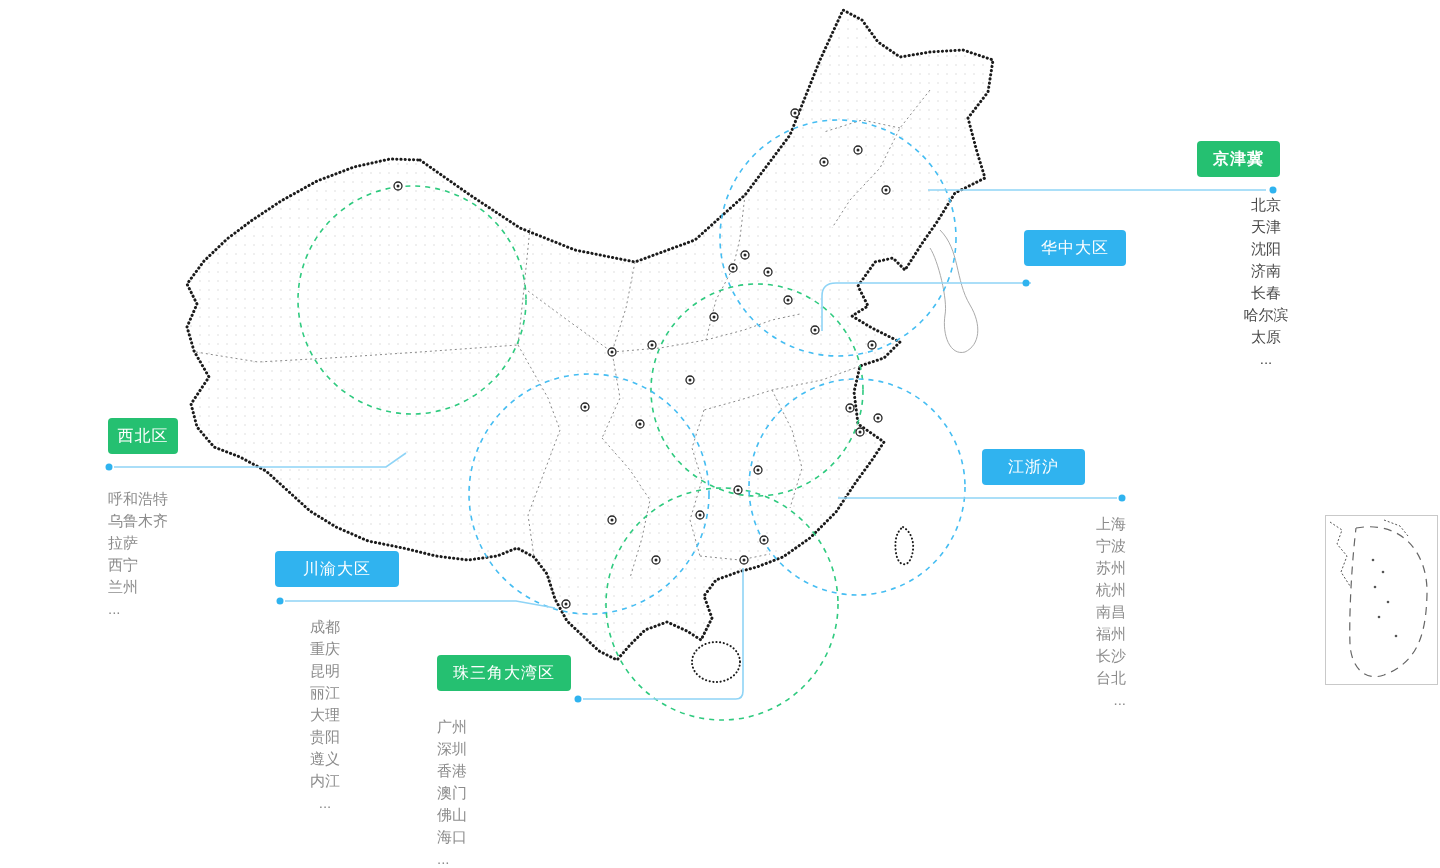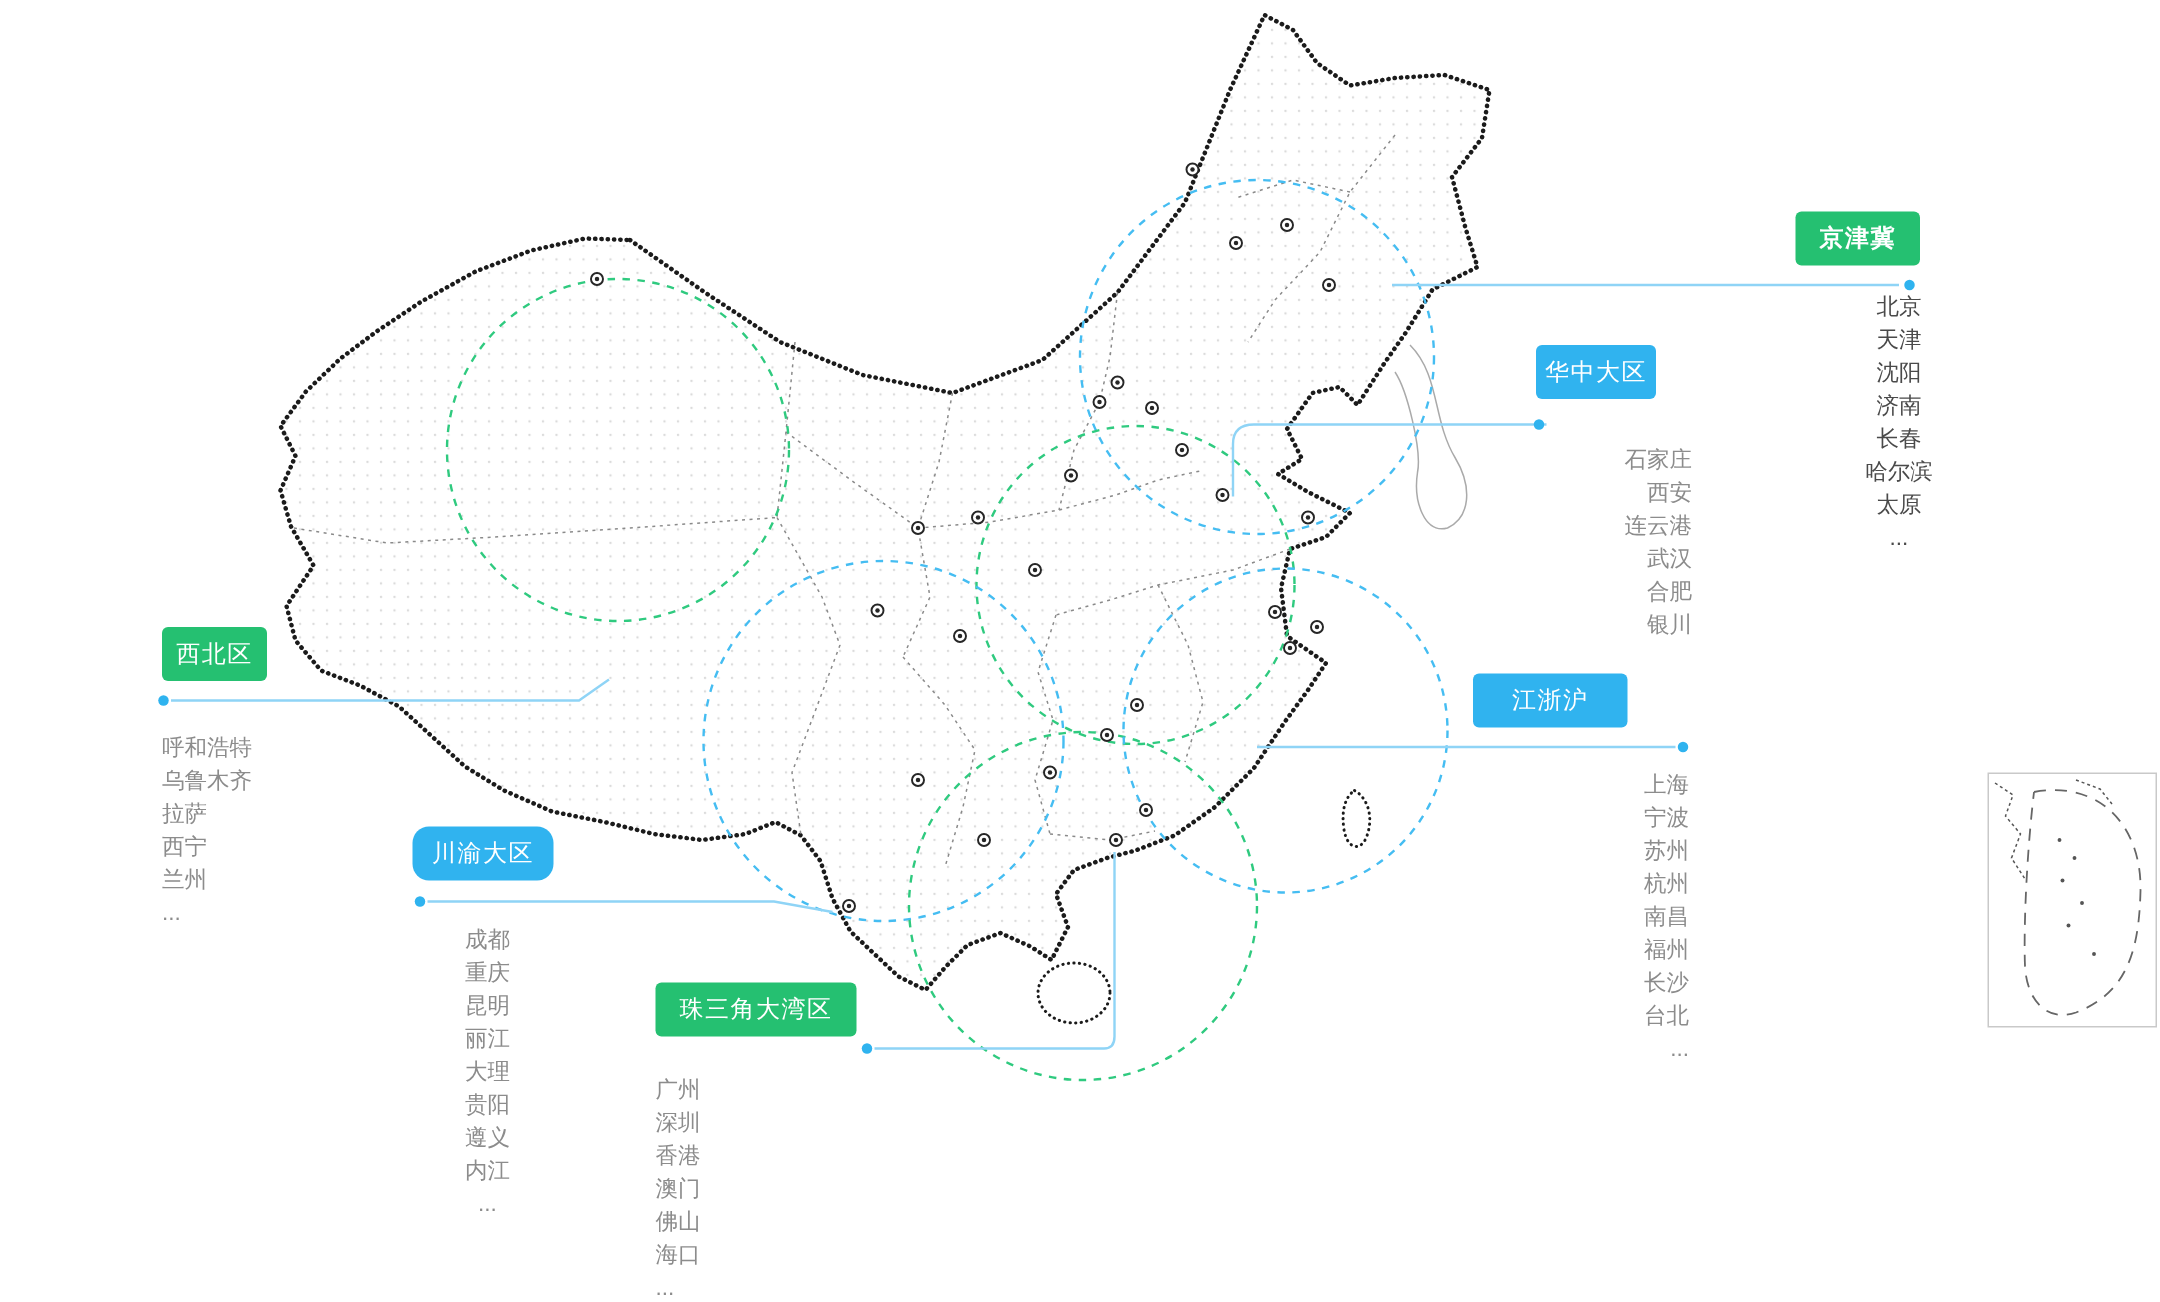--- a/index.html
+++ b/index.html
@@ -28,23 +28,23 @@
   .circ-b{stroke:var(--circle-blue);}
   .conn{fill:none;stroke:var(--connector);stroke-width:1.6;}
   .conn-dot{fill:var(--dot);}
 
   .tag{position:absolute;height:36px;display:flex;align-items:center;justify-content:center;
        color:#fff;font-size:16px;letter-spacing:1px;border-radius:4px;box-sizing:border-box;
        cursor:default;user-select:none;}
   .tag.green{background:var(--region-green);}
   .tag.blue{background:var(--region-blue);}
   .tag-jingjinji{left:1197px;top:141px;width:83px;font-weight:bold;}
-  .tag-huazhong{left:1024px;top:230px;width:80px;}
+  .tag-huazhong{left:1024px;top:230px;width:102px;}
   .tag-xibei{left:108px;top:418px;width:70px;}
-  .tag-chuanyu{left:275px;top:551px;width:94px;border-radius:11px;}
+  .tag-chuanyu{left:275px;top:551px;width:124px;}
   .tag-zhusanjiao{left:437px;top:655px;width:134px;}
   .tag-jiangzhehu{left:982px;top:449px;width:103px;}
 
   .cities{position:absolute;font-size:15px;color:var(--city-text);}
   .cities .city{line-height:22px;white-space:nowrap;}
   .cities.dark{color:var(--city-text-dark);}
   .cities-jingjinji{left:1206px;top:194px;width:120px;text-align:center;}
   .cities-huazhong{left:1028px;top:296px;width:100px;text-align:right;}
   .cities-xibei{left:108px;top:488px;width:130px;text-align:left;}
   .cities-chuanyu{left:270px;top:616px;width:110px;text-align:center;}
@@ -183,28 +183,20 @@
   <div class="cities dark cities-jingjinji">
       <div class="city">北京</div>
       <div class="city">天津</div>
       <div class="city">沈阳</div>
       <div class="city">济南</div>
       <div class="city">长春</div>
       <div class="city">哈尔滨</div>
       <div class="city">太原</div>
       <div class="city">...</div>
     </div>
-  <div class="cities cities-huazhong">
-      <div class="city">石家庄</div>
-      <div class="city">西安</div>
-      <div class="city">连云港</div>
-      <div class="city">武汉</div>
-      <div class="city">合肥</div>
-      <div class="city">银川</div>
-    </div>
   <div class="cities cities-xibei">
       <div class="city">呼和浩特</div>
       <div class="city">乌鲁木齐</div>
       <div class="city">拉萨</div>
       <div class="city">西宁</div>
       <div class="city">兰州</div>
       <div class="city">...</div>
     </div>
   <div class="cities cities-chuanyu">
       <div class="city">成都</div>

